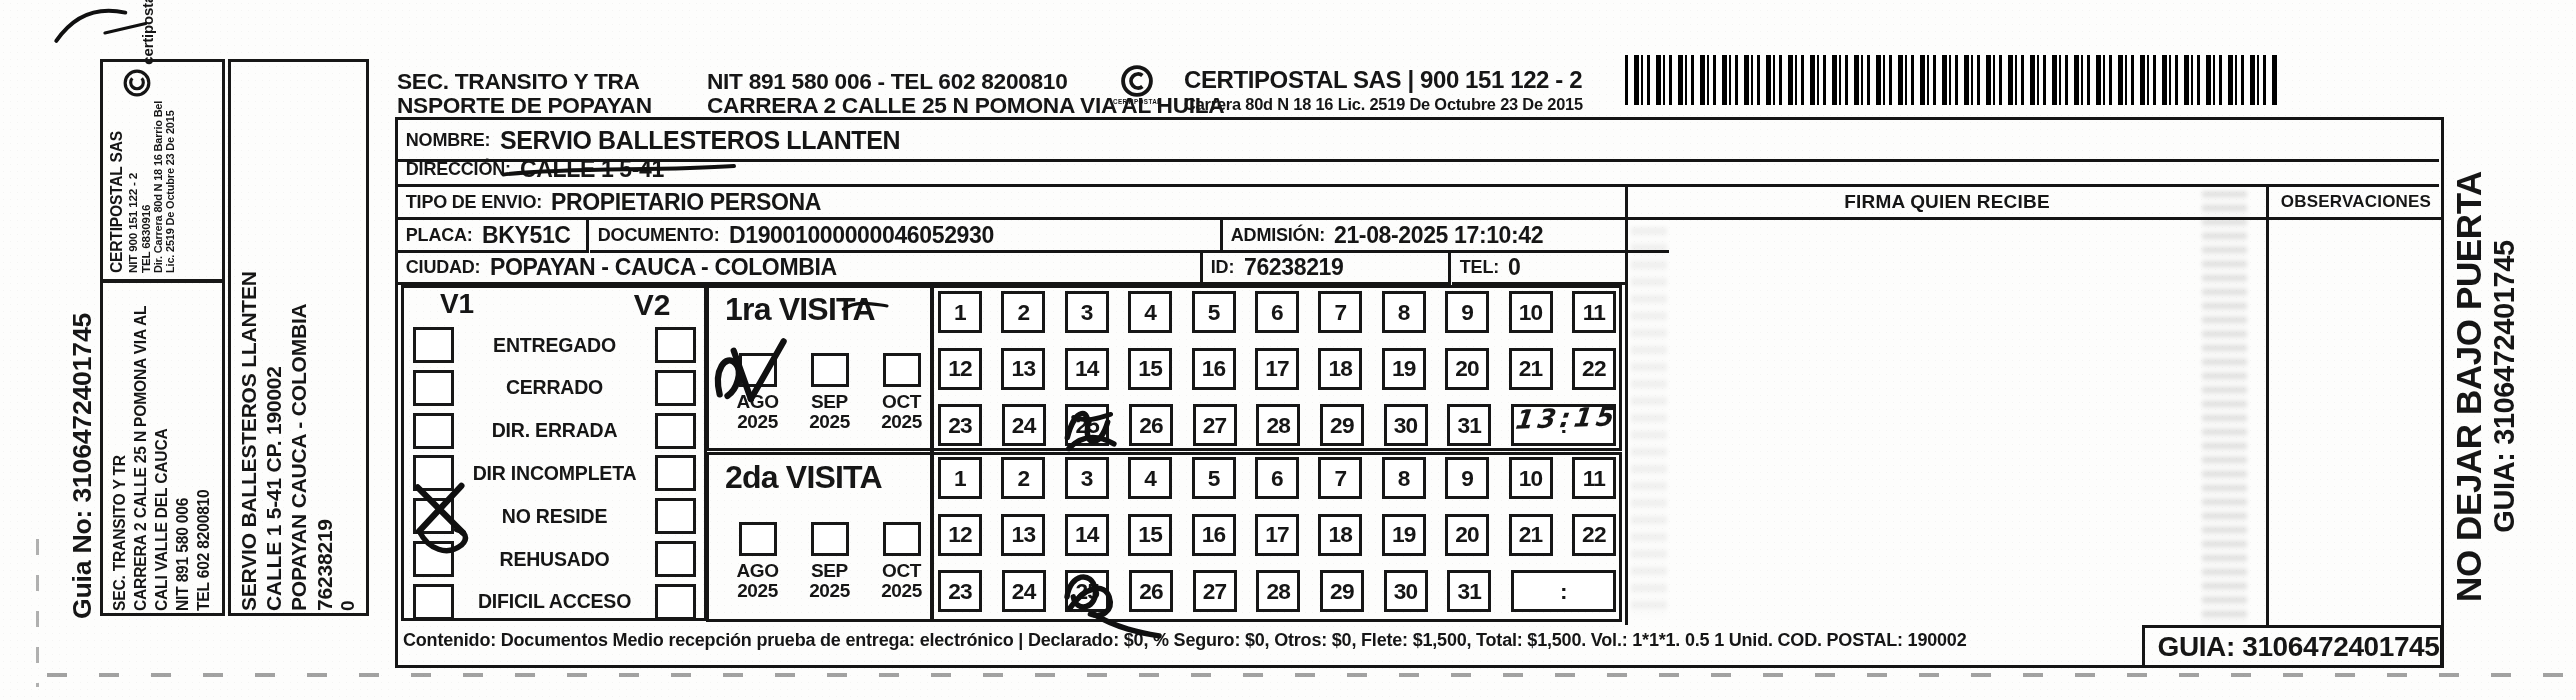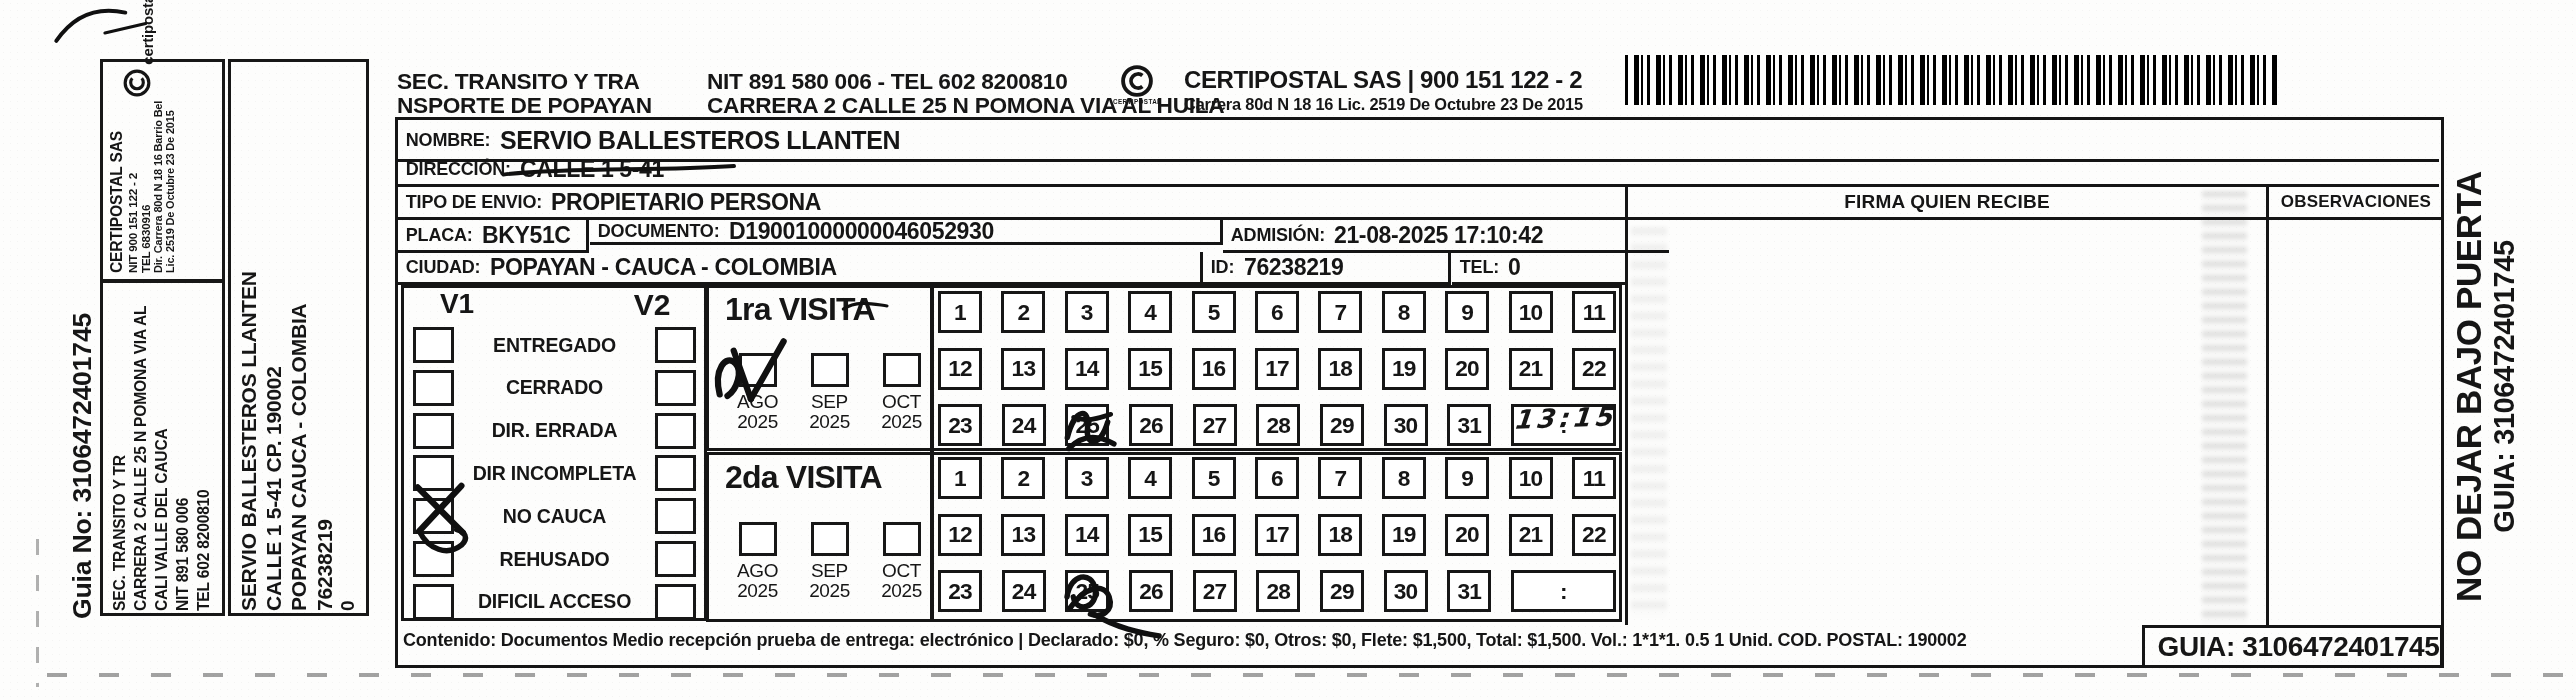--- a/index.html
+++ b/index.html
@@ -27,21 +27,21 @@
   
   .chk{box-sizing:border-box;border:3.1px solid #171717;background:#fff;}
   .st-row{display:flex;align-items:center;justify-content:space-between;height:38px;}
   .st-row .chk{width:41px;height:36px;}
   .st-label{flex:1;text-align:center;font-size:19.5px;font-weight:700;letter-spacing:-0.2px;}
   
   .vtitle{font-size:32px;font-weight:700;letter-spacing:-0.8px;white-space:nowrap;}
   .months{position:absolute;display:flex;gap:11px;}
   .month{width:61px;display:flex;flex-direction:column;align-items:center;}
   .mbox{width:38px;height:34px;margin-bottom:4.7px;}
-  .mlab{font-size:19px;font-weight:400;line-height:1.08;letter-spacing:-0.4px;}
+  .mlab{font-size:19px;font-weight:700;line-height:1.08;letter-spacing:-0.4px;}
   .grid{position:absolute;display:flex;flex-direction:column;justify-content:space-between;}
   .day-row{display:flex;justify-content:space-between;}
   .day{box-sizing:border-box;width:44px;height:42px;border:3.9px solid #161616;background:#fff;
        display:flex;align-items:center;justify-content:center;font-size:22.7px;font-weight:700;letter-spacing:-0.8px;}
   .time-box{width:105px;}
   
   .foot{white-space:nowrap;font-weight:700;letter-spacing:-0.2px;}
   
   .hand{font-family:"DejaVu Sans",sans-serif;font-style:italic;font-weight:700;transform:rotate(-2deg) skewX(-10deg);letter-spacing:3.9px;}
   svg.mark{position:absolute;overflow:visible;}
@@ -125,21 +125,21 @@
   </div>
 
   <div class="row" style="left:398px;top:187px;width:1227px;height:33px;">
     <span class="lb">TIPO DE ENVIO:</span>
     <span class="val">PROPIETARIO PERSONA</span>
   </div>
   <div class="row cellR" style="left:398px;top:220px;width:191px;height:33px;">
     <span class="lb">PLACA:</span>
     <span class="val">BKY51C</span>
   </div>
-  <div class="row cellR" style="left:590px;top:220px;width:633px;height:25px;">
+  <div class="row cellR" style="left:590px;top:220px;width:633px;height:33px;">
     <span class="lb">DOCUMENTO:</span>
     <span class="val">D19001000000046052930</span>
   </div>
   <div class="row" style="left:1223px;top:220px;width:446px;height:33px;">
     <span class="lb">ADMISIÓN:</span>
     <span class="val">21-08-2025 17:10:42</span>
   </div>
   <div class="row cellR" style="left:398px;top:252px;width:805px;height:33px;">
     <span class="lb">CIUDAD:</span>
     <span class="val">POPAYAN - CAUCA - COLOMBIA</span>
@@ -181,21 +181,21 @@
         <div class="st-label">DIR. ERRADA</div>
         <div class="chk"></div>
       </div>
       <div class="st-row">
         <div class="chk"></div>
         <div class="st-label">DIR INCOMPLETA</div>
         <div class="chk"></div>
       </div>
       <div class="st-row">
         <div class="chk"></div>
-        <div class="st-label">NO CAUCA</div>
+        <div class="st-label">NO RESIDE</div>
         <div class="chk"></div>
       </div>
       <div class="st-row">
         <div class="chk"></div>
         <div class="st-label">REHUSADO</div>
         <div class="chk"></div>
       </div>
       <div class="st-row">
         <div class="chk"></div>
         <div class="st-label">DIFICIL ACCESO</div>

